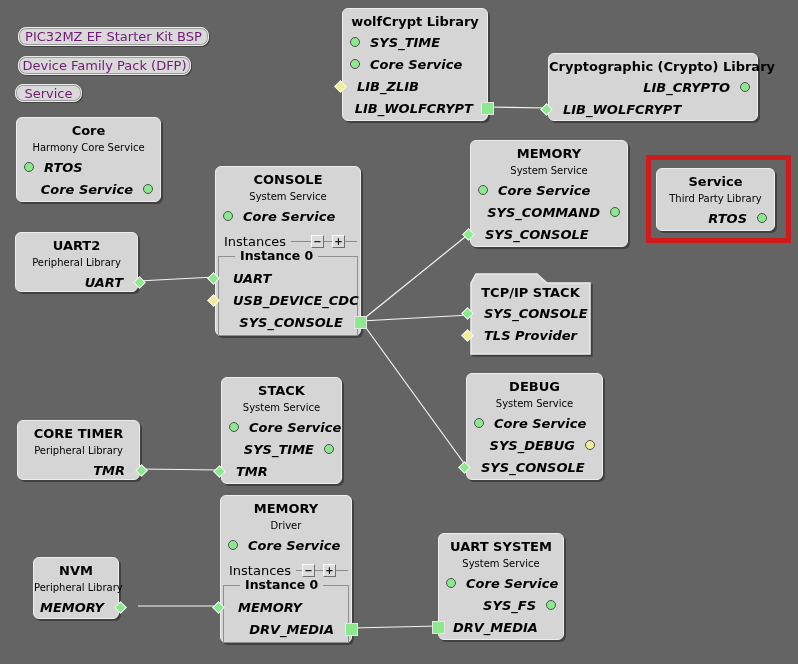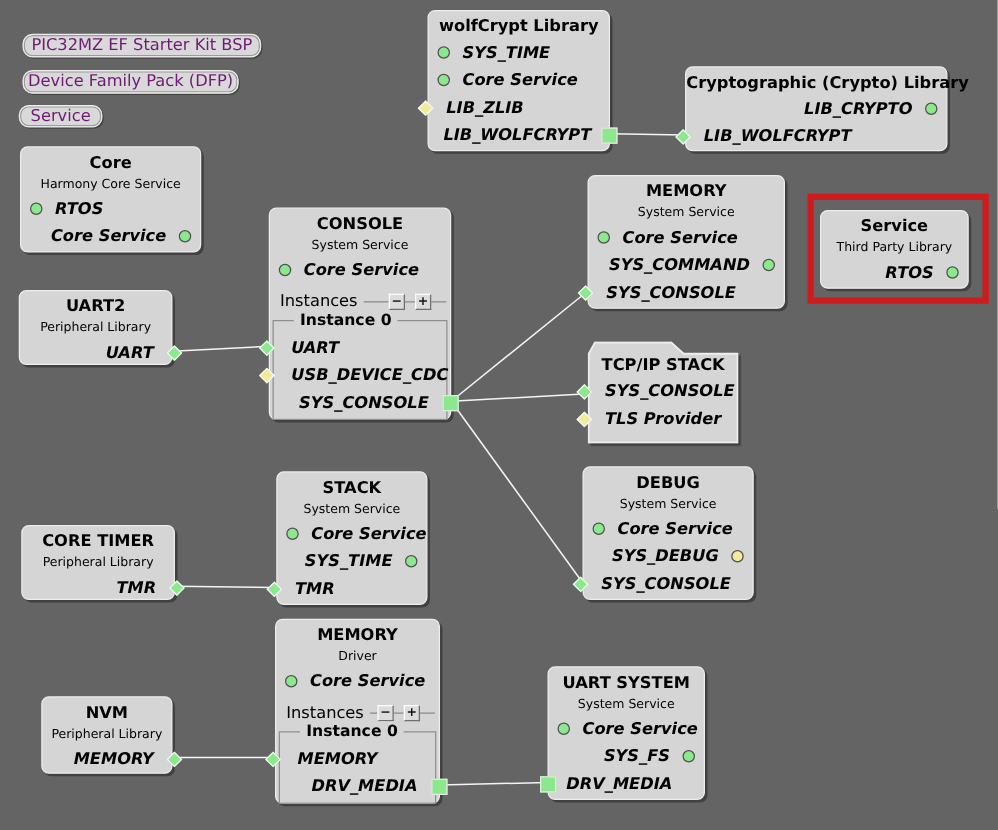--- a/index.html
+++ b/index.html
@@ -273,21 +273,21 @@
         <div class="row edge-left">
           <span class="ic diamond green"></span>
           <span class="lbl">MEMORY</span>
         </div>
         <div class="row edge-right">
           <span class="lbl">DRV_MEDIA</span>
           <span class="ic square green"></span>
         </div>
       </div>
     </div>
-    <div class="node" style="left: 33px; top: 557px; width: 105px; height: 62px;">
+    <div class="node" style="left: 33px; top: 557px; width: 86px; height: 62px;">
       <div class="title">NVM</div>
       <div class="subtitle">Peripheral Library</div>
       <div class="row edge-right">
         <span class="lbl">MEMORY</span>
         <span class="ic diamond green"></span>
       </div>
     </div>
     <div class="node" style="left: 438px; top: 533px; width: 126px; height: 107px;">
       <div class="title">UART SYSTEM</div>
       <div class="subtitle">System Service</div>

